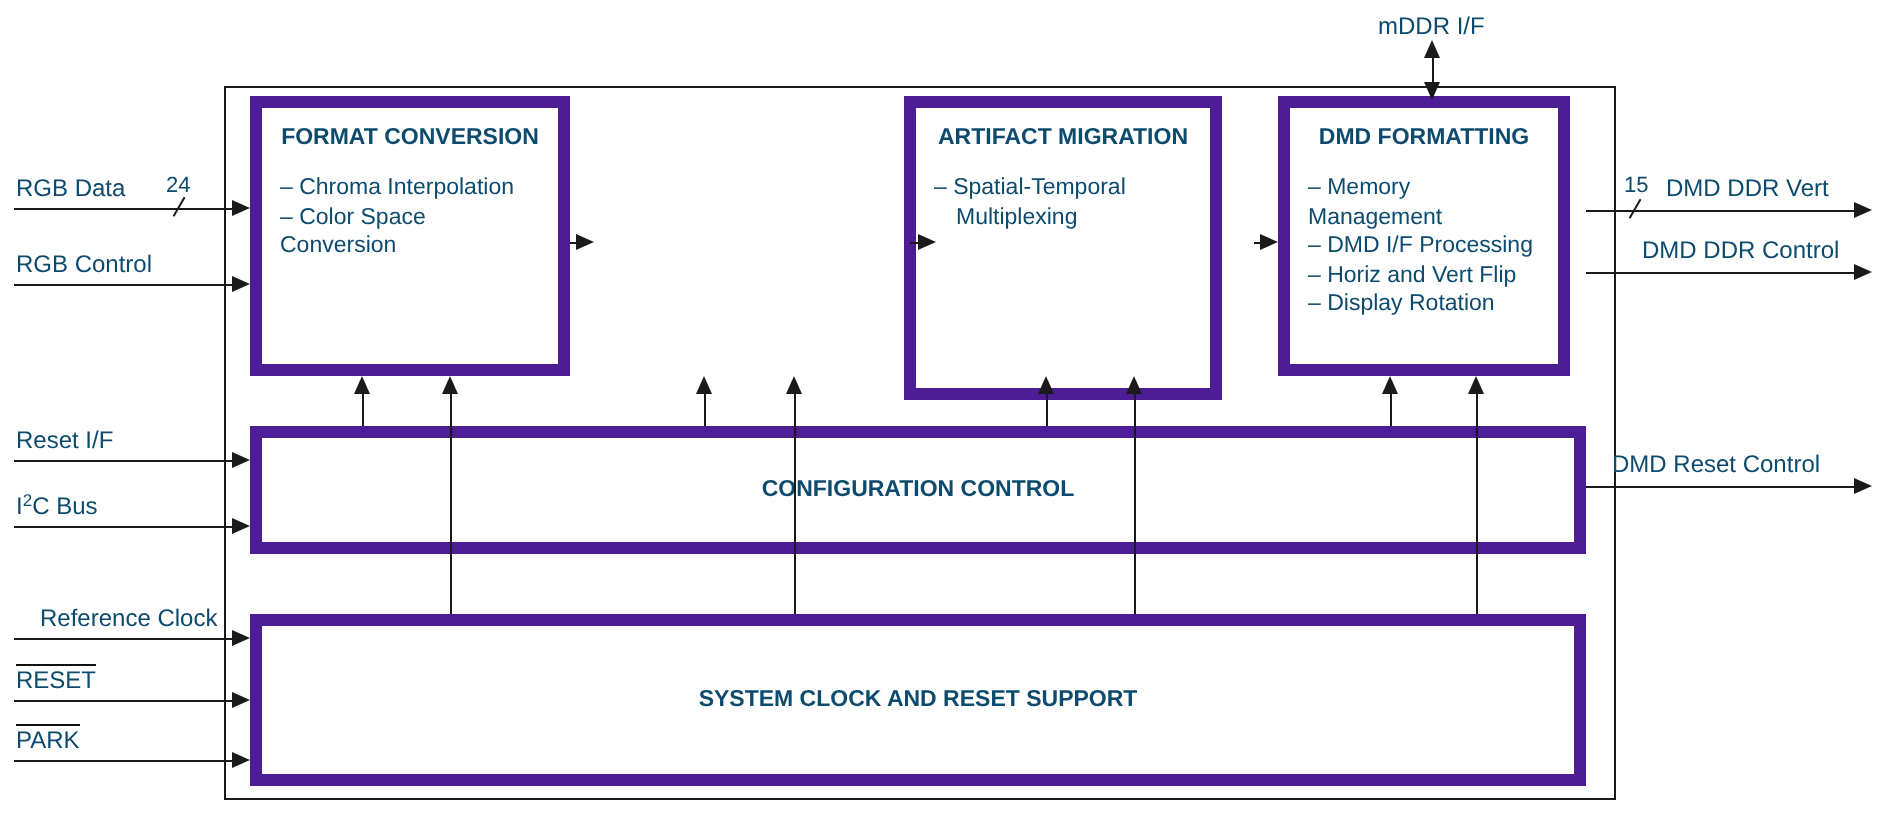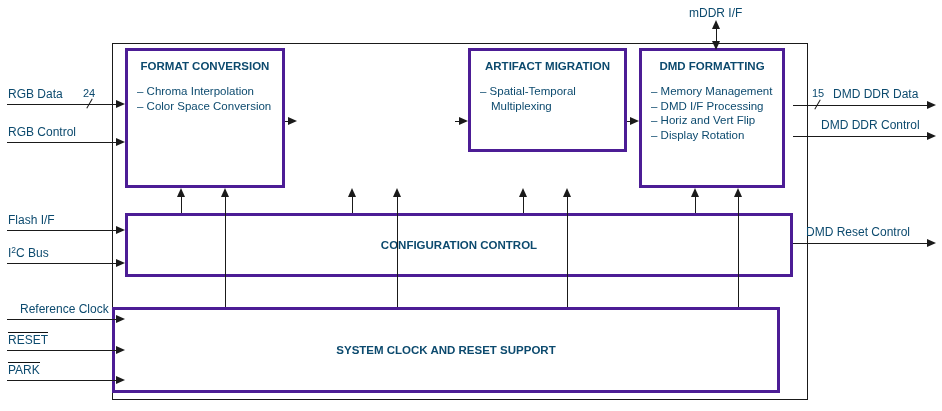--- a/index.html
+++ b/index.html
@@ -5,21 +5,21 @@
   html,body{margin:0;padding:0;background:#fff;}
   .canvas{
     position:relative;width:942px;height:411px;background:#fff;overflow:hidden;
     font-family:"Liberation Sans","DejaVu Sans",sans-serif;color:#0c4a6e;
   }
   .outer{
     position:absolute;left:112px;top:43px;width:696px;height:357px;
     border:1.5px solid #1a1a1a;box-sizing:border-box;background:#fff;z-index:0;
   }
   .box{
-    position:absolute;border:3px solid #4c1d95;background:#fff;
+    position:absolute;border:6px solid #4c1d95;background:#fff;
     box-sizing:border-box;z-index:1;
   }
   .box .title{font-weight:bold;font-size:11.5px;text-align:center;margin-top:9px;white-space:nowrap;}
   .box .items{font-size:11.5px;margin:12px 6px 0 9px;line-height:14.6px;text-align:left;}
   .indent{margin-left:11px;}
   .wide{display:flex;align-items:center;justify-content:center;font-weight:bold;font-size:11.5px;}
   .hl{position:absolute;height:1.4px;background:#1a1a1a;z-index:2;}
   .vl{position:absolute;width:1.4px;background:#1a1a1a;z-index:2;}
   .ar{position:absolute;width:0;height:0;z-index:3;}
   .ar.right{border-left:9px solid #1a1a1a;border-top:4.5px solid transparent;border-bottom:4.5px solid transparent;}
@@ -45,21 +45,21 @@
 
   <div class="box" style="left:125px;top:48px;width:160px;height:140px;">
     <div class="title">FORMAT CONVERSION</div>
     <div class="items">
       <div>– Chroma Interpolation</div>
       <div>– Color Space Conversion</div>
     </div>
   </div>
 
 
-  <div class="box" style="left:468px;top:48px;width:159px;height:104px;">
+  <div class="box" style="left:452px;top:48px;width:159px;height:152px;">
     <div class="title">ARTIFACT MIGRATION</div>
     <div class="items">
       <div>– Spatial-Temporal</div>
       <div class="indent">Multiplexing</div>
     </div>
   </div>
 
   <div class="box" style="left:639px;top:48px;width:146px;height:140px;">
     <div class="title">DMD FORMATTING</div>
     <div class="items">
@@ -67,35 +67,35 @@
       <div>– DMD I/F Processing</div>
       <div>– Horiz and Vert Flip</div>
       <div>– Display Rotation</div>
     </div>
   </div>
 
   <div class="box wide" style="left:125px;top:213px;width:668px;height:64px;">
     <span>CONFIGURATION CONTROL</span>
   </div>
 
-  <div class="box wide" style="left:112px;top:307px;width:668px;height:86px;">
+  <div class="box wide" style="left:125px;top:307px;width:668px;height:86px;">
     <span>SYSTEM CLOCK AND RESET SUPPORT</span>
   </div>
 
   <div class="lbl" style="left:8px;top:87px;">RGB Data</div>
   <div class="bus" style="left:83px;top:87px;">24</div>
   <div class="slash" style="left:89px;top:98px;"></div>
   <div class="hl" style="left:7px;top:104px;width:110px;"></div>
   <div class="ar right" style="left:116px;top:100px;"></div>
 
   <div class="lbl" style="left:8px;top:125px;">RGB Control</div>
   <div class="hl" style="left:7px;top:142px;width:110px;"></div>
   <div class="ar right" style="left:116px;top:138px;"></div>
 
-  <div class="lbl" style="left:8px;top:213px;">Flash I/F</div>
+  <div class="lbl" style="left:8px;top:213px;">Reset I/F</div>
   <div class="hl" style="left:7px;top:230px;width:110px;"></div>
   <div class="ar right" style="left:116px;top:226px;"></div>
 
   <div class="lbl" style="left:8px;top:246px;"><span>I</span><span class="sup">2</span><span>C Bus</span></div>
   <div class="hl" style="left:7px;top:263px;width:110px;"></div>
   <div class="ar right" style="left:116px;top:259px;"></div>
 
   <div class="lbl" style="left:8px;top:302px;margin-left:12px;">Reference Clock</div>
   <div class="hl" style="left:7px;top:319px;width:110px;"></div>
   <div class="ar right" style="left:116px;top:315px;"></div>
@@ -129,21 +129,21 @@
   <div class="vl" style="left:225px;top:195px;height:112px;"></div>
   <div class="ar up" style="left:221px;top:188px;"></div>
   <div class="vl" style="left:397px;top:195px;height:112px;"></div>
   <div class="ar up" style="left:393px;top:188px;"></div>
   <div class="vl" style="left:567px;top:195px;height:112px;"></div>
   <div class="ar up" style="left:563px;top:188px;"></div>
   <div class="vl" style="left:738px;top:195px;height:112px;"></div>
   <div class="ar up" style="left:734px;top:188px;"></div>
 
   <div class="bus" style="left:812px;top:87px;">15</div>
-  <div class="lbl" style="left:833px;top:87px;">DMD DDR Data</div>
+  <div class="lbl" style="left:833px;top:87px;">DMD DDR Vert</div>
   <div class="slash" style="left:817px;top:99px;"></div>
   <div class="hl" style="left:793px;top:105px;width:135px;"></div>
   <div class="ar right" style="left:927px;top:101px;"></div>
 
   <div class="lbl" style="left:821px;top:118px;">DMD DDR Control</div>
   <div class="hl" style="left:793px;top:136px;width:135px;"></div>
   <div class="ar right" style="left:927px;top:132px;"></div>
 
   <div class="lbl" style="left:806px;top:225px;">DMD Reset Control</div>
   <div class="hl" style="left:793px;top:243px;width:135px;"></div>

